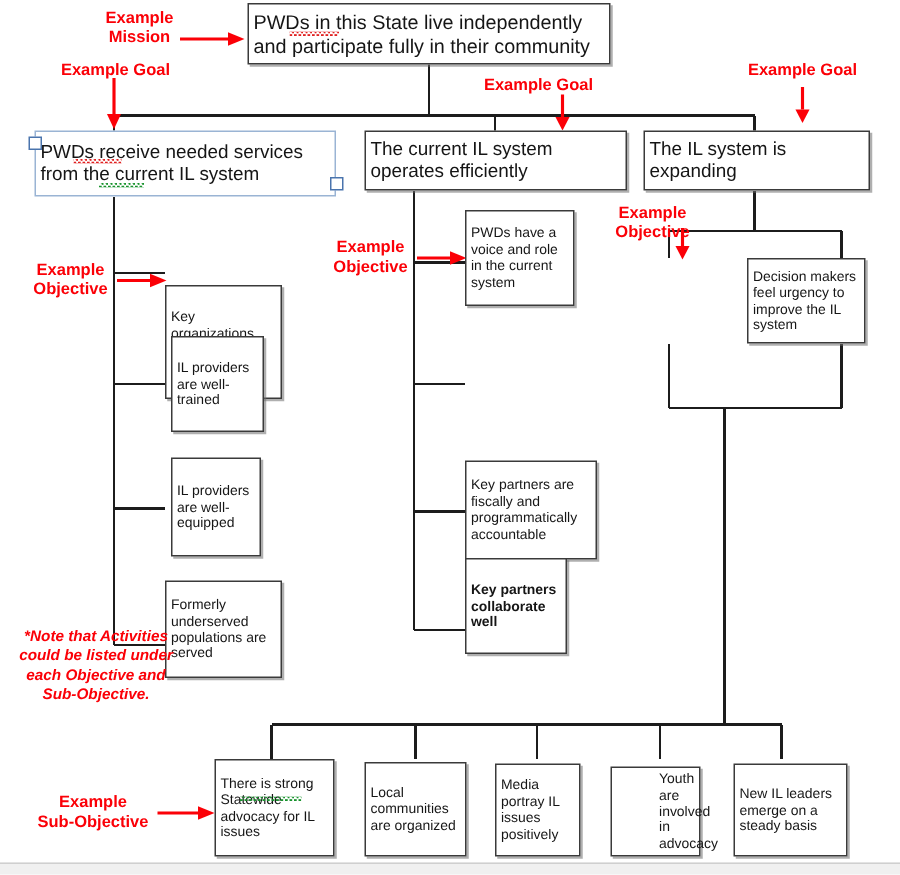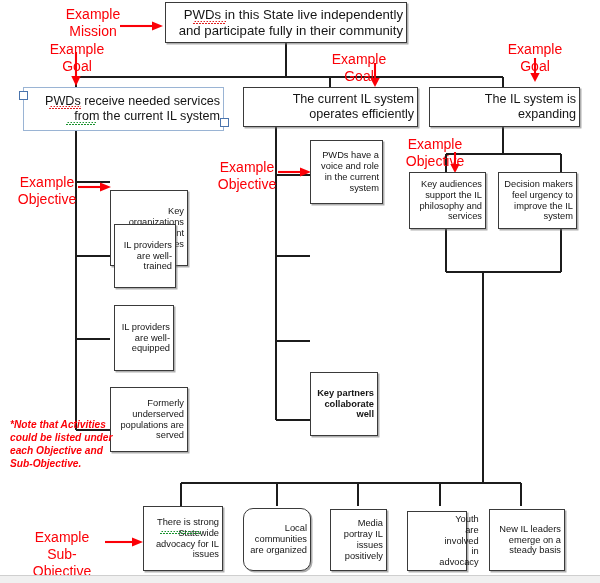--- a/index.html
+++ b/index.html
@@ -23,21 +23,21 @@
   }
   .node {
     position: absolute;
     box-sizing: border-box;
     border: 1.6px solid #3a3a3a;
     background: #ffffff;
     color: #151515;
     display: flex;
     align-items: center;
     justify-content: center;
-    text-align: right;
+    text-align: left;
     line-height: 1.18;
     z-index: 5;
     box-shadow: 1.5px 1.5px 0 0 rgba(110,110,110,0.55);
   }
   .node span { display: block; padding: 0 3px; }
   .mission {
     font-size: 13.2px;
     border-width: 1.8px;
   }
   .goal { font-size: 12.6px; }
@@ -50,34 +50,34 @@
   .handle {
     position: absolute;
     width: 7px; height: 7px;
     background: #ffffff;
     border: 1.4px solid #4a74ad;
     z-index: 9;
   }
   .ann {
     position: absolute;
     color: #fb0007;
-    font-weight: normal;
-    font-size: 14px;
+    font-weight: bold;
+    font-size: 11px;
     text-align: center;
     line-height: 1.2;
     z-index: 7;
     white-space: pre-line;
   }
   .note {
     position: absolute;
     color: #fb0007;
     font-weight: bold;
     font-style: italic;
     font-size: 10.2px;
-    text-align: left;
+    text-align: center;
     line-height: 1.28;
     z-index: 7;
     white-space: pre-line;
   }
   
   .sq-red, .sq-grn {
     position: absolute;
     height: 3px;
     z-index: 8;
     pointer-events: none;
@@ -203,37 +203,37 @@
   <div class="node obj" style="left:114px; top:305px; width:60px; height:66px;">
     <span>IL providers are well-equipped</span>
   </div>
   <div class="node obj" style="left:110px; top:387px; width:78px; height:65px;">
     <span>Formerly underserved populations are served</span>
   </div>
 
   <div class="node obj" style="left:310px; top:140px; width:73px; height:64px;">
     <span>PWDs have a voice and role in the current system</span>
   </div>
+  <div class="node obj" style="left:310px; top:307px; width:88px; height:66px;">
+    <span>Key partners are fiscally and programmatically accountable</span>
+  </div>
   <div class="node obj" style="left:310px; top:372px; width:68px; height:64px;font-weight:bold;">
     <span>Key partners collaborate well</span>
   </div>
 
-  <div class="node obj" style="left:409px; top:172px; width:77px; height:57px;">
-    <span>Key audiences support the IL philosophy and services</span>
-  </div>
   <div class="node obj" style="left:498px; top:172px; width:79px; height:57px;">
     <span>Decision makers feel urgency to improve the IL system</span>
   </div>
 
   <div class="node subobj" style="left:143px; top:506px; width:80px; height:65px;">
     <span>There is strong Statewide advocacy for IL issues</span>
   </div>
   <div class="sq-grn" style="left:160px; top:531px; width:41px;"></div>
 
-  <div class="node subobj" style="left:243px; top:508px; width:68px; height:63px;border-radius:10px;">
+  <div class="node subobj" style="left:243px; top:508px; width:68px; height:63px;">
     <span>Local communities are organized</span>
   </div>
   <div class="node subobj" style="left:330px; top:509px; width:57px; height:62px;">
     <span>Media portray IL issues positively</span>
   </div>
   <div class="node subobj" style="left:407px; top:511px; width:60px; height:60px;padding-left:44px;">
     <span>Youth are involved in advocacy</span>
   </div>
   <div class="node subobj" style="left:489px; top:509px; width:76px; height:62px;">
     <span>New IL leaders emerge on a steady basis</span>

